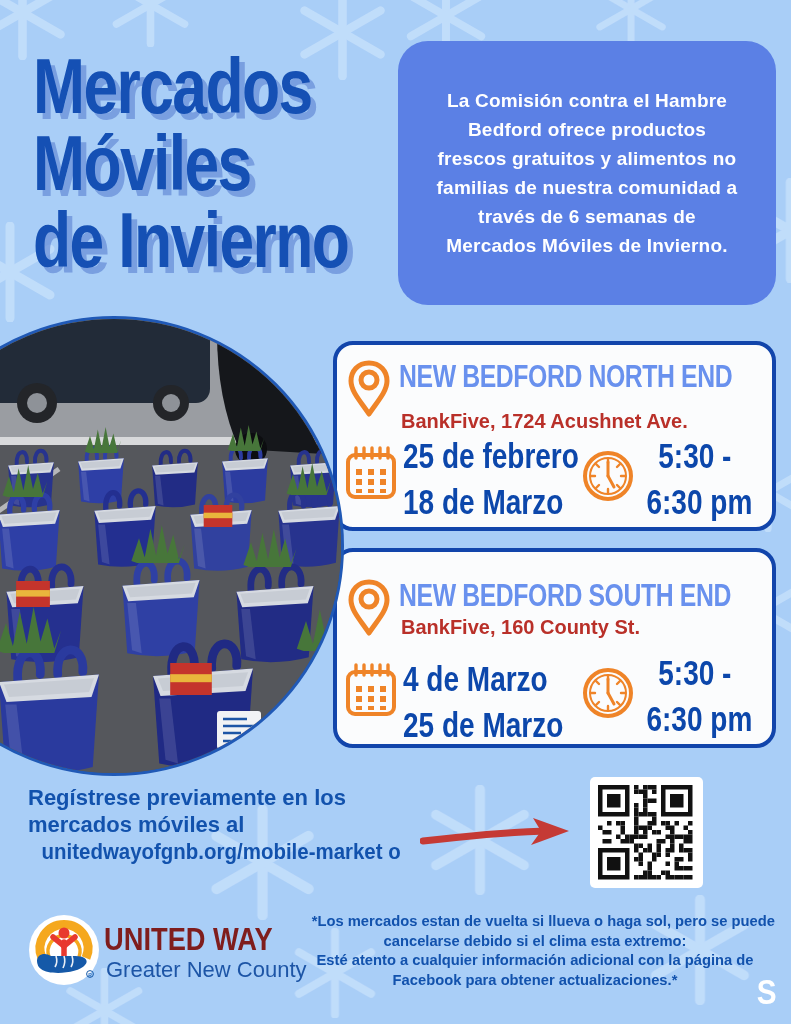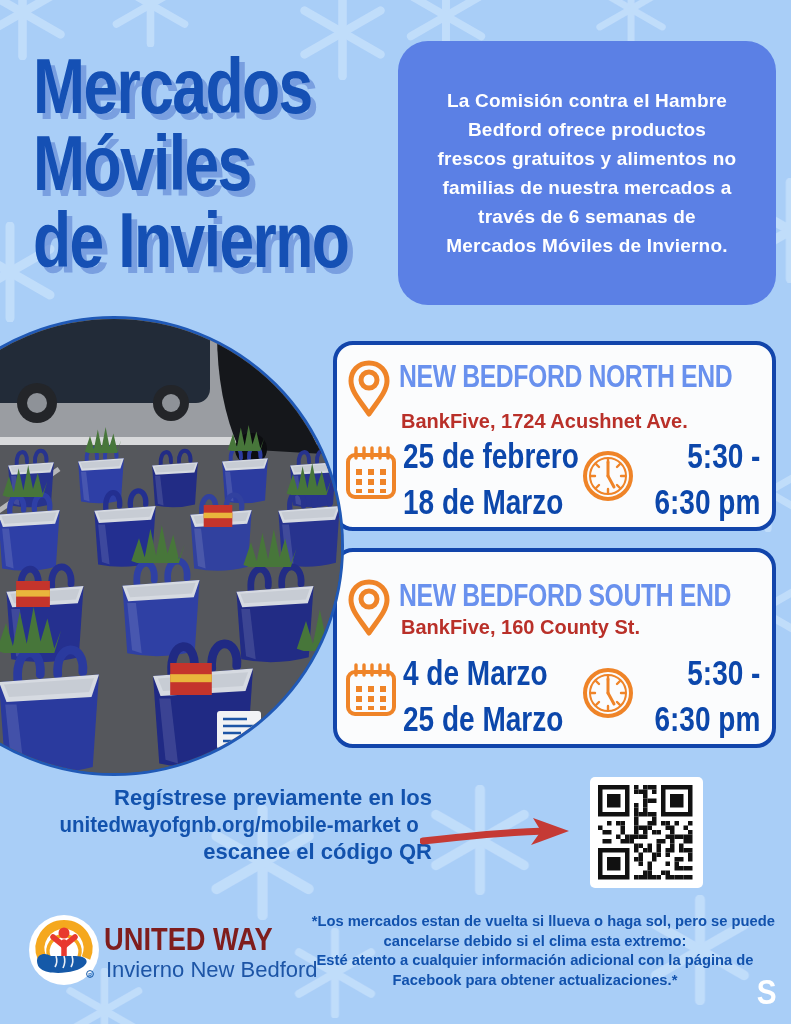--- a/index.html
+++ b/index.html
@@ -35,37 +35,37 @@
   
   .event-card{
     left:333px;width:435px;background:#fbfcfd;border:4px solid #1245ab;
     border-radius:20px;position:absolute;z-index:3;
   }
   #card-1{top:341px;height:182px;}
   #card-2{top:548px;height:192px;}
   .loc{position:absolute;left:62px;font-size:31px;font-weight:bold;color:#6991ee;letter-spacing:-.5px;white-space:nowrap;}
   .venue{position:absolute;left:64px;font-size:20px;font-weight:bold;color:#b93029;white-space:nowrap;}
   .dates{position:absolute;left:66px;font-size:35px;font-weight:bold;color:#0c47ab;line-height:46px;white-space:nowrap;}
-  .time{position:absolute;right:12px;font-size:35px;font-weight:bold;color:#0c47ab;line-height:46px;text-align:right;white-space:nowrap;}
+  .time{position:absolute;right:20px;font-size:35px;font-weight:bold;color:#0c47ab;line-height:46px;text-align:center;white-space:nowrap;}
   .pin-icon{position:absolute;left:10px;width:44px;height:60px;}
   .cal-icon{position:absolute;left:8px;width:52px;height:56px;}
   .clock-icon{position:absolute;left:244px;width:54px;height:54px;}
   #card-1 .pin-icon{top:14px;} #card-1 .loc{top:14px;} #card-1 .venue{top:52px;margin-top:13px;}
   #card-1 .cal-icon{top:100px;} #card-1 .dates{top:88px;} #card-1 .clock-icon{top:104px;} #card-1 .time{top:88px;}
   #card-2 .pin-icon{top:26px;} #card-2 .loc{top:26px;} #card-2 .venue{top:64px;}
-  #card-2 .cal-icon{top:110px;} #card-2 .dates{top:98px;} #card-2 .clock-icon{top:114px;} #card-2 .time{top:98px;}
+  #card-2 .cal-icon{top:110px;} #card-2 .dates{top:104px;} #card-2 .clock-icon{top:114px;} #card-2 .time{top:98px;}
 
   
   .photo{
     left:-116px;top:316px;width:454px;height:454px;border-radius:50%;
     border:3px solid #2059b6;overflow:hidden;z-index:6;background:#55575c;
   }
 
   
-  .register{left:28px;top:784px;width:404px;text-align:right;z-index:2;}
+  .register{left:28px;top:784px;width:404px;text-align:left;z-index:2;}
   .reg-line{font-size:22px;font-weight:bold;color:#1252ad;line-height:27px;white-space:nowrap;}
   .arrow{left:420px;top:816px;width:152px;height:42px;z-index:2;}
   .qr{left:590px;top:777px;width:113px;height:111px;background:#ffffff;border-radius:5px;z-index:2;}
   .qr svg{position:absolute;left:8px;top:8px;}
 
   
   .logo{left:28px;top:914px;width:72px;height:72px;z-index:2;}
   .brand-name{left:104px;top:922px;font-size:31px;font-weight:bold;color:#7f1d1d;white-space:nowrap;z-index:2;}
   .brand-region{left:106px;top:957px;font-size:22px;color:#1d55a6;white-space:nowrap;z-index:2;}
   .disclaimer{left:300px;top:911px;width:470px;text-align:center;z-index:2;}
@@ -108,21 +108,21 @@
   <div class="abs title">
     <div class="title-line"><span class="cx cx-l">Mercados</span></div>
     <div class="title-line"><span class="cx cx-l">Móviles</span></div>
     <div class="title-line"><span class="cx cx-l">de Invierno</span></div>
   </div>
 
   <div class="abs intro">
     <div class="intro-line">La Comisión contra el Hambre</div>
     <div class="intro-line">Bedford ofrece productos</div>
     <div class="intro-line">frescos gratuitos y alimentos no</div>
-    <div class="intro-line">familias de nuestra mercados a</div>
+    <div class="intro-line">familias de nuestra comunidad a</div>
     <div class="intro-line">través de 6 semanas de</div>
     <div class="intro-line">Mercados Móviles de Invierno.</div>
   </div>
 
   <div class="event-card" id="card-1">
     <svg class="pin-icon" viewBox="0 0 44 60">
       <path d="M22 4 C11 4 4 12 4 22 C4 33 15 44 22 55 C29 44 40 33 40 22 C40 12 33 4 22 4 Z" fill="none" stroke="#ef8428" stroke-width="5" stroke-linejoin="round"></path>
       <circle cx="22" cy="21" r="8" fill="none" stroke="#ef8428" stroke-width="5"></circle>
     </svg>
     <div class="loc"><span class="cx cx-l">NEW BEDFORD NORTH END</span></div>
@@ -304,22 +304,22 @@
           <line x1="336" y1="407" x2="368" y2="407"></line>
           <line x1="336" y1="414" x2="354" y2="414"></line>
           <line x1="336" y1="422" x2="364" y2="422"></line>
         </g>
       </g>
     </svg>
   </div>
 
   <div class="abs register">
     <div class="reg-line">Regístrese previamente en los</div>
+    <div class="reg-line">mercados móviles al</div>
     <div class="reg-line"><span class="cx cx-c" style="transform:scaleX(.93)">unitedwayofgnb.org/mobile-market o</span></div>
-    <div class="reg-line">escanee el código QR</div>
   </div>
 
   <svg class="abs arrow" viewBox="0 0 152 42">
     <path d="M3 25 C 45 20 90 16 125 15" stroke="#c53a35" stroke-width="7" stroke-linecap="round" fill="none"></path>
     <path d="M113 2 L149 15 L111 29 L121 15 Z" fill="#c53a35"></path>
   </svg>
 
   <div class="abs qr">
     <svg id="qr-svg" width="97" height="95" viewBox="0 0 97 95">
         <rect x="36" y="0" width="4.5" height="4.5" fill="#111"></rect>
@@ -471,21 +471,21 @@
     <path d="M9 47 C9 40 17 38 23 42 L47 42 C58 42 61 47 57 51 C51 59 22 62 13 55 Q9 52 9 47 Z" fill="#1559a8"></path>
     <g stroke="#ffffff" stroke-width="1.6" fill="none" opacity="0.9">
       <path d="M28 42 Q30 48 27 53"></path>
       <path d="M36 42 Q38 48 35 54"></path>
       <path d="M44 42 Q46 48 43 53"></path>
     </g>
     <circle cx="62" cy="60" r="3.4" fill="none" stroke="#1559a8" stroke-width="1"></circle>
     <text x="62" y="62.5" font-size="5" text-anchor="middle" fill="#1559a8" font-family="Liberation Sans, sans-serif">R</text>
   </svg>
   <div class="abs brand-name"><span class="cx cx-l" style="transform:scaleX(.88)">UNITED WAY</span></div>
-  <div class="abs brand-region">Invierno New Bedford</div>
+  <div class="abs brand-region">Greater New County</div>
 
   <div class="abs disclaimer">
     <span class="disc-line">*Los mercados estan de vuelta si llueva o haga sol, pero se puede</span>
     <span class="disc-line">cancelarse debido si el clima esta extremo:</span>
     <span class="disc-line">Esté atento a cualquier información adicional con la página de</span>
     <span class="disc-line">Facebook para obtener actualizaciones.*</span>
   </div>
 
   <div class="abs watermark"><span class="cx cx-c" style="transform:scaleX(.85)">S</span></div>
 

